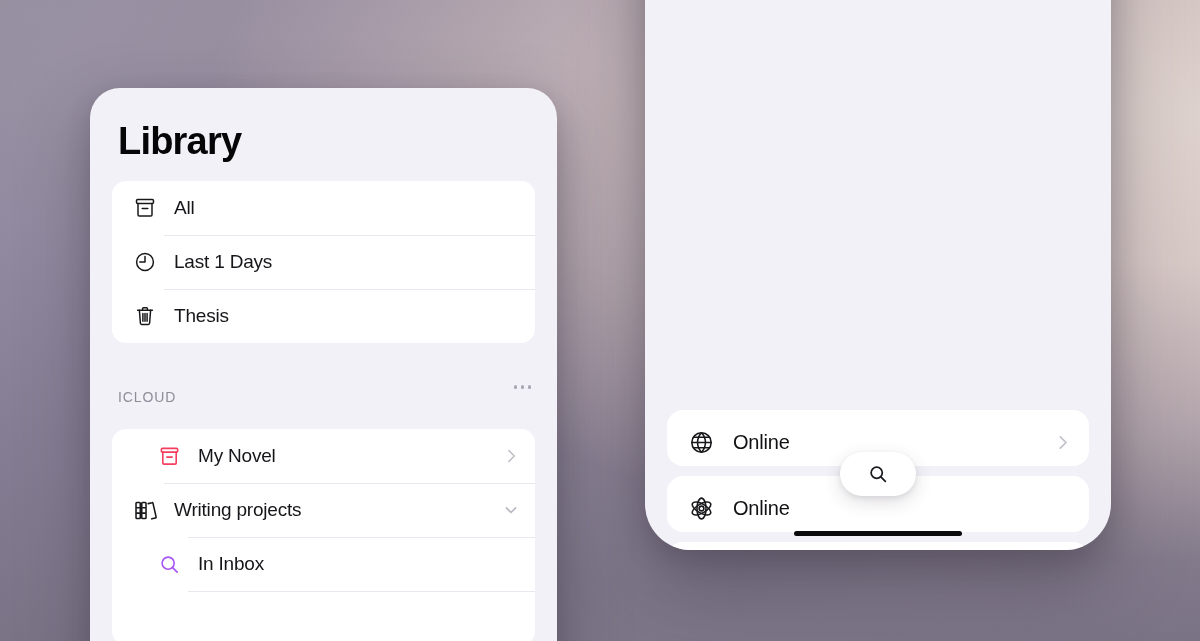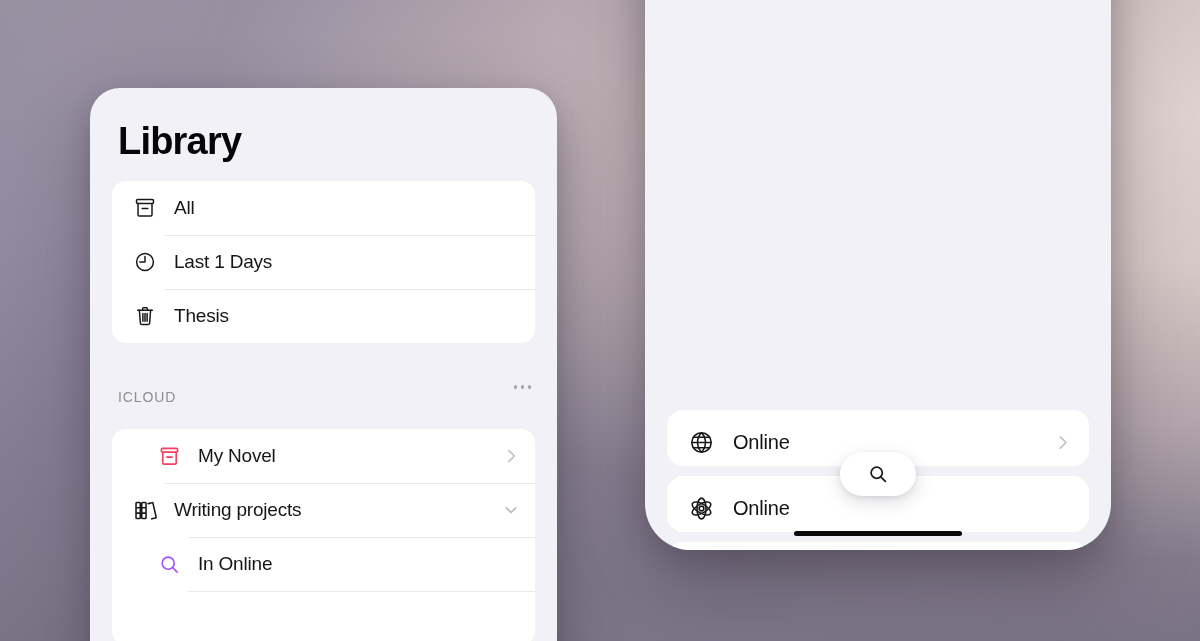--- a/index.html
+++ b/index.html
@@ -184,21 +184,21 @@
       </span>
     </div>
 
     <div class="row sub-row">
       <span class="ico">
         <svg width="23" height="23" viewBox="0 0 24 24" fill="none" stroke="#a855f7" stroke-width="1.7" stroke-linecap="round" stroke-linejoin="round">
           <circle cx="10.6" cy="10.6" r="6.3"></circle>
           <path d="M15.2 15.2 20 20"></path>
         </svg>
       </span>
-      <span class="lbl">In Online</span>
+      <span class="lbl">In Inbox</span>
     </div>
 
     <div class="row sub-row"></div>
 
   </div>
 </div>
 
 <div class="phone">
 
   <div class="plist">

